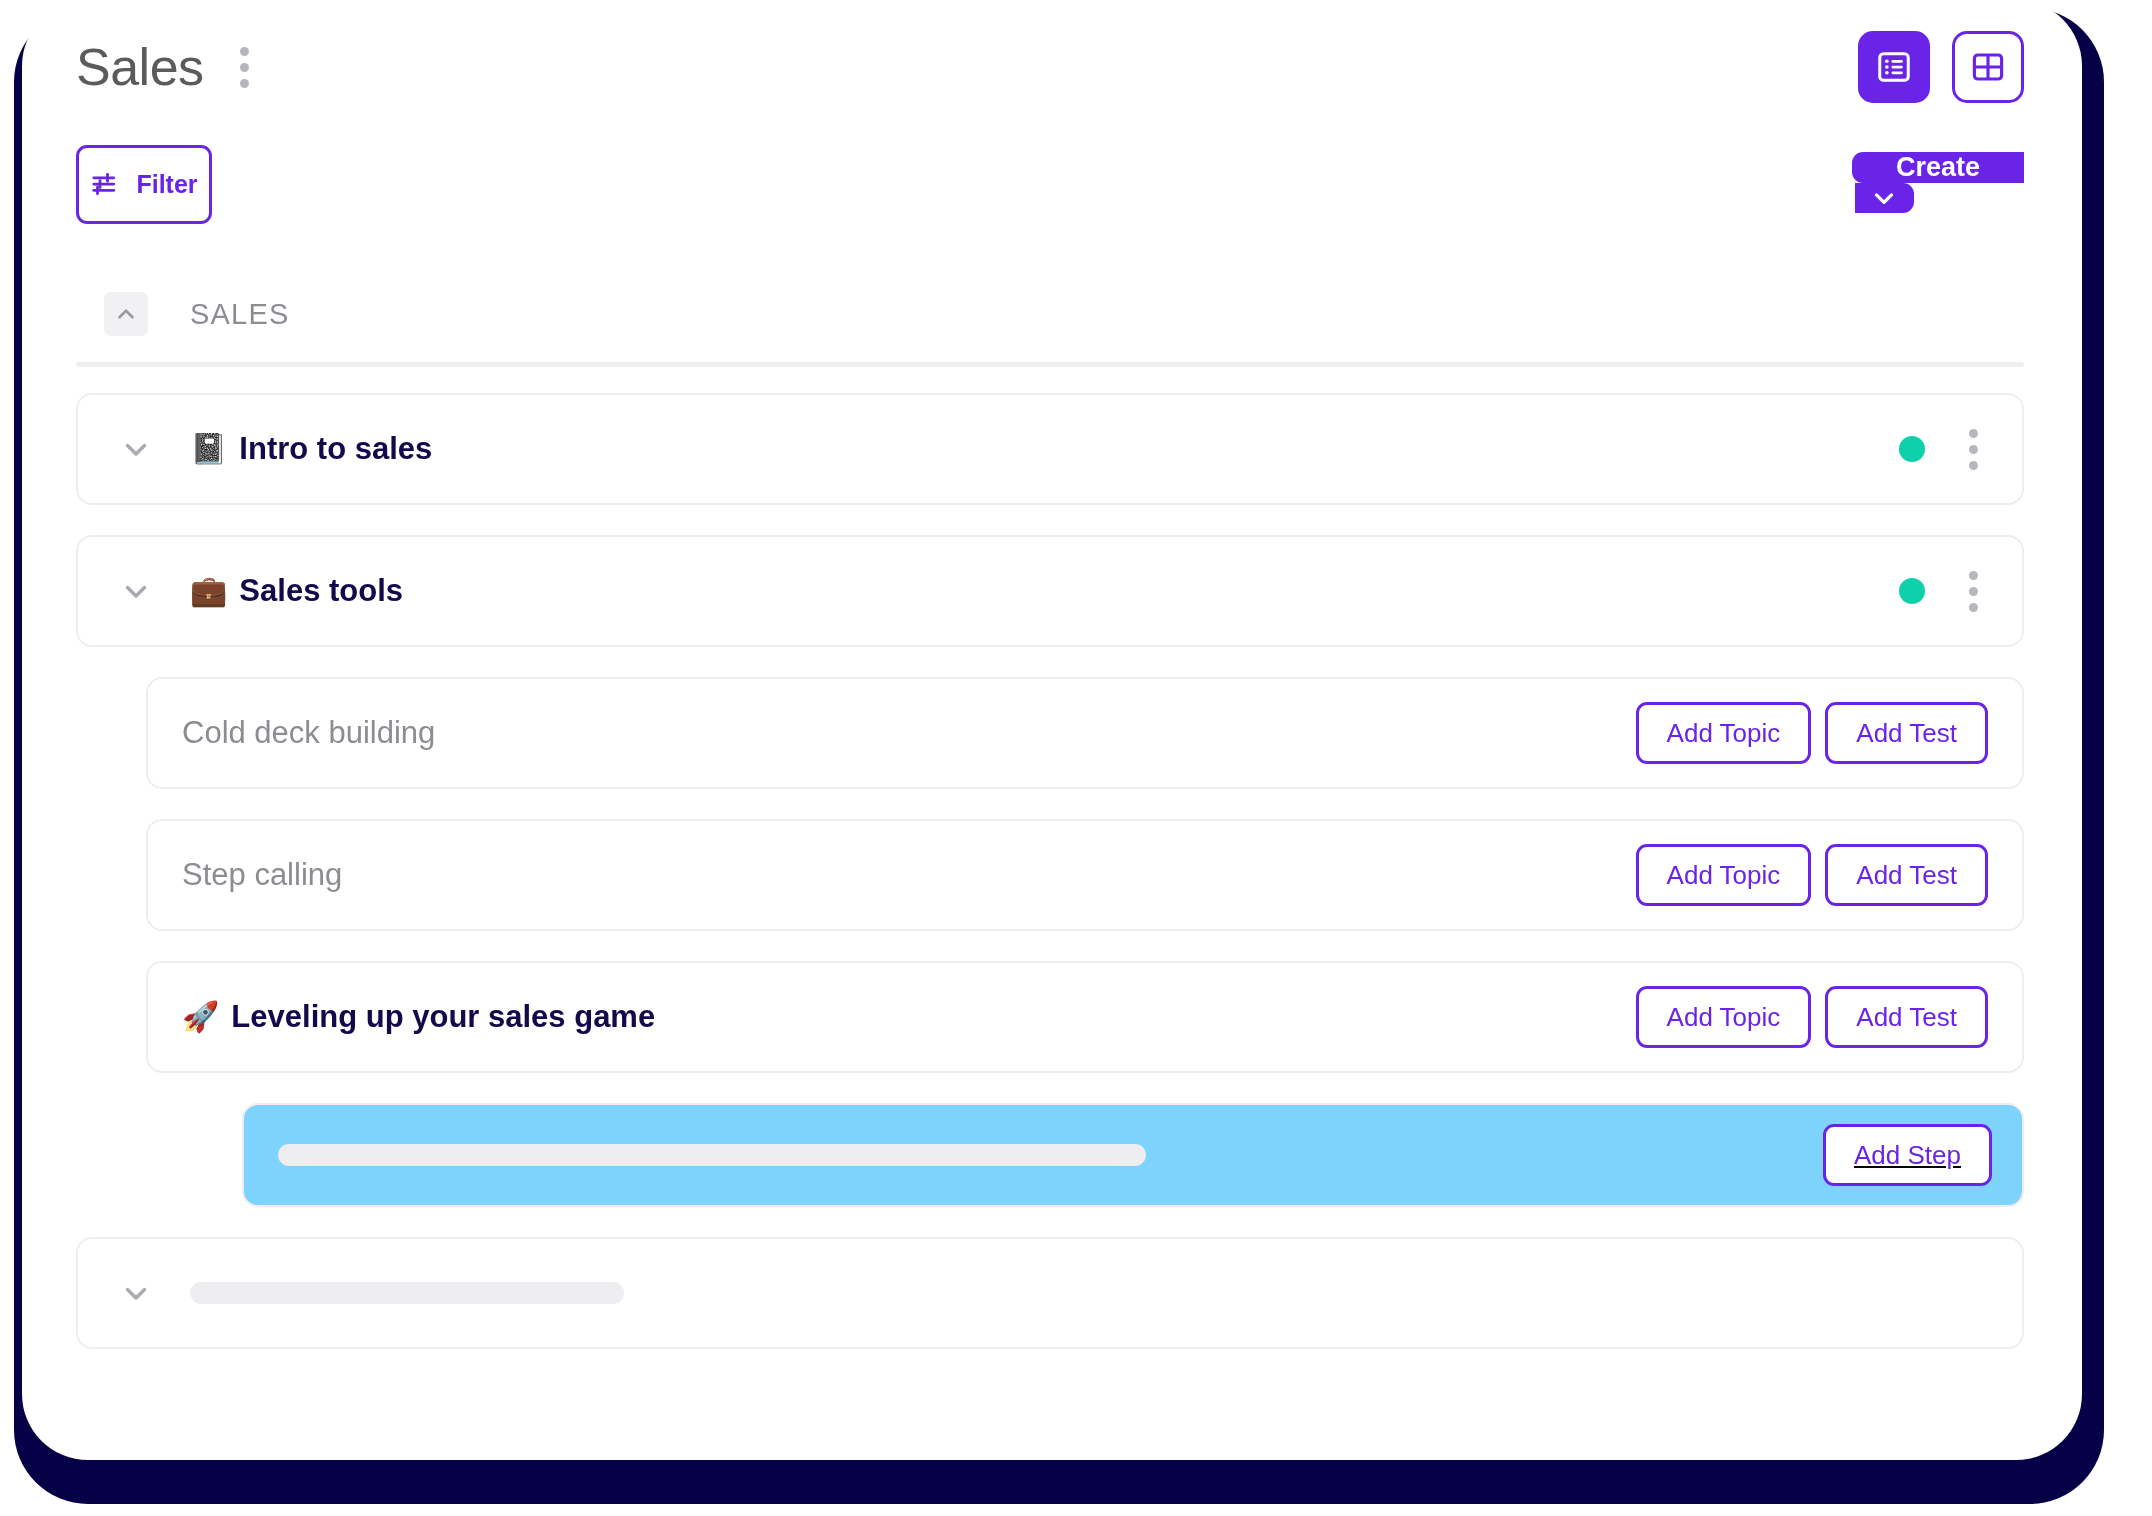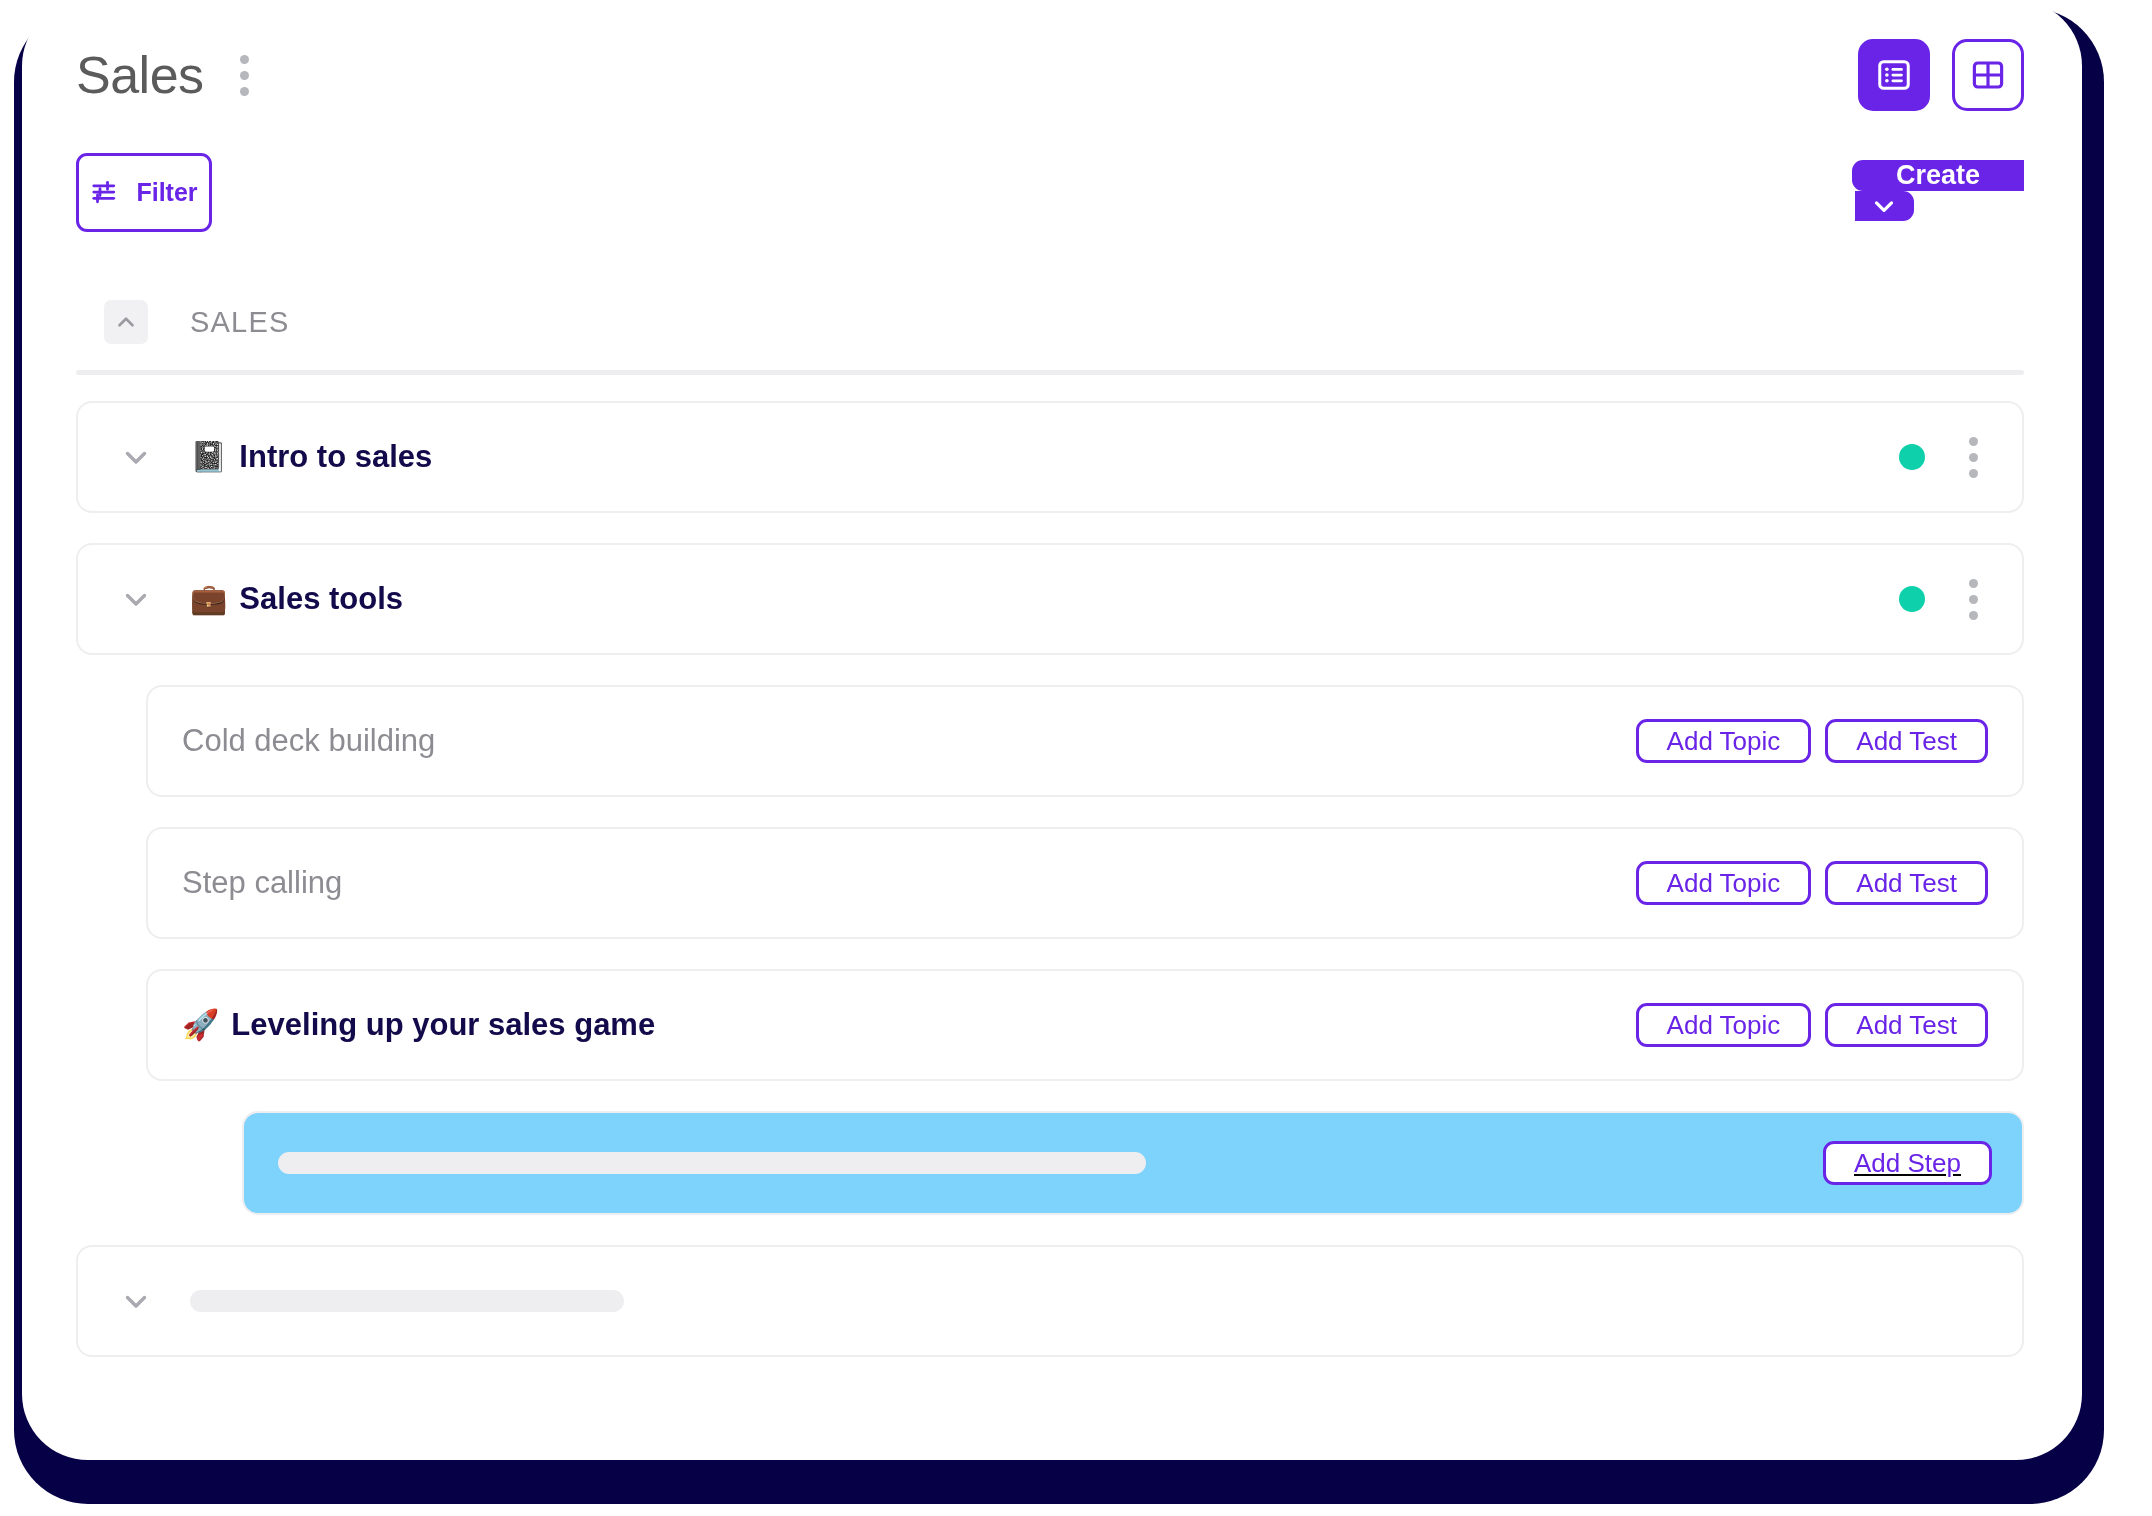--- a/index.html
+++ b/index.html
@@ -42,21 +42,20 @@
     border-radius: 66px;
     overflow: hidden;
   }
 
   .card-inner {
     position: absolute;
     left: 0; top: 0;
     width: 2060px;
     height: 1460px;
     padding: 0 34px;
-    margin-top: 8px;
   }
 
   
   .header-row {
     display: flex;
     align-items: center;
     justify-content: space-between;
     height: 134px;
     padding: 0 24px 0 20px;
   }
@@ -263,21 +262,21 @@
     gap: 12px;
   }
 
   .ghost-btn {
     border: 3px solid #6924e8;
     color: #6924e8;
     background: #fff;
     border-radius: 11px;
     font-size: 26px;
     font-weight: 400;
-    height: 44px;
+    height: 62px;
     padding: 4px 28px;
     display: flex;
     align-items: center;
     justify-content: center;
     cursor: pointer;
     white-space: nowrap;
   }
   .btn-pair { display: flex; gap: 14px; flex: 0 0 auto; }
 
   

